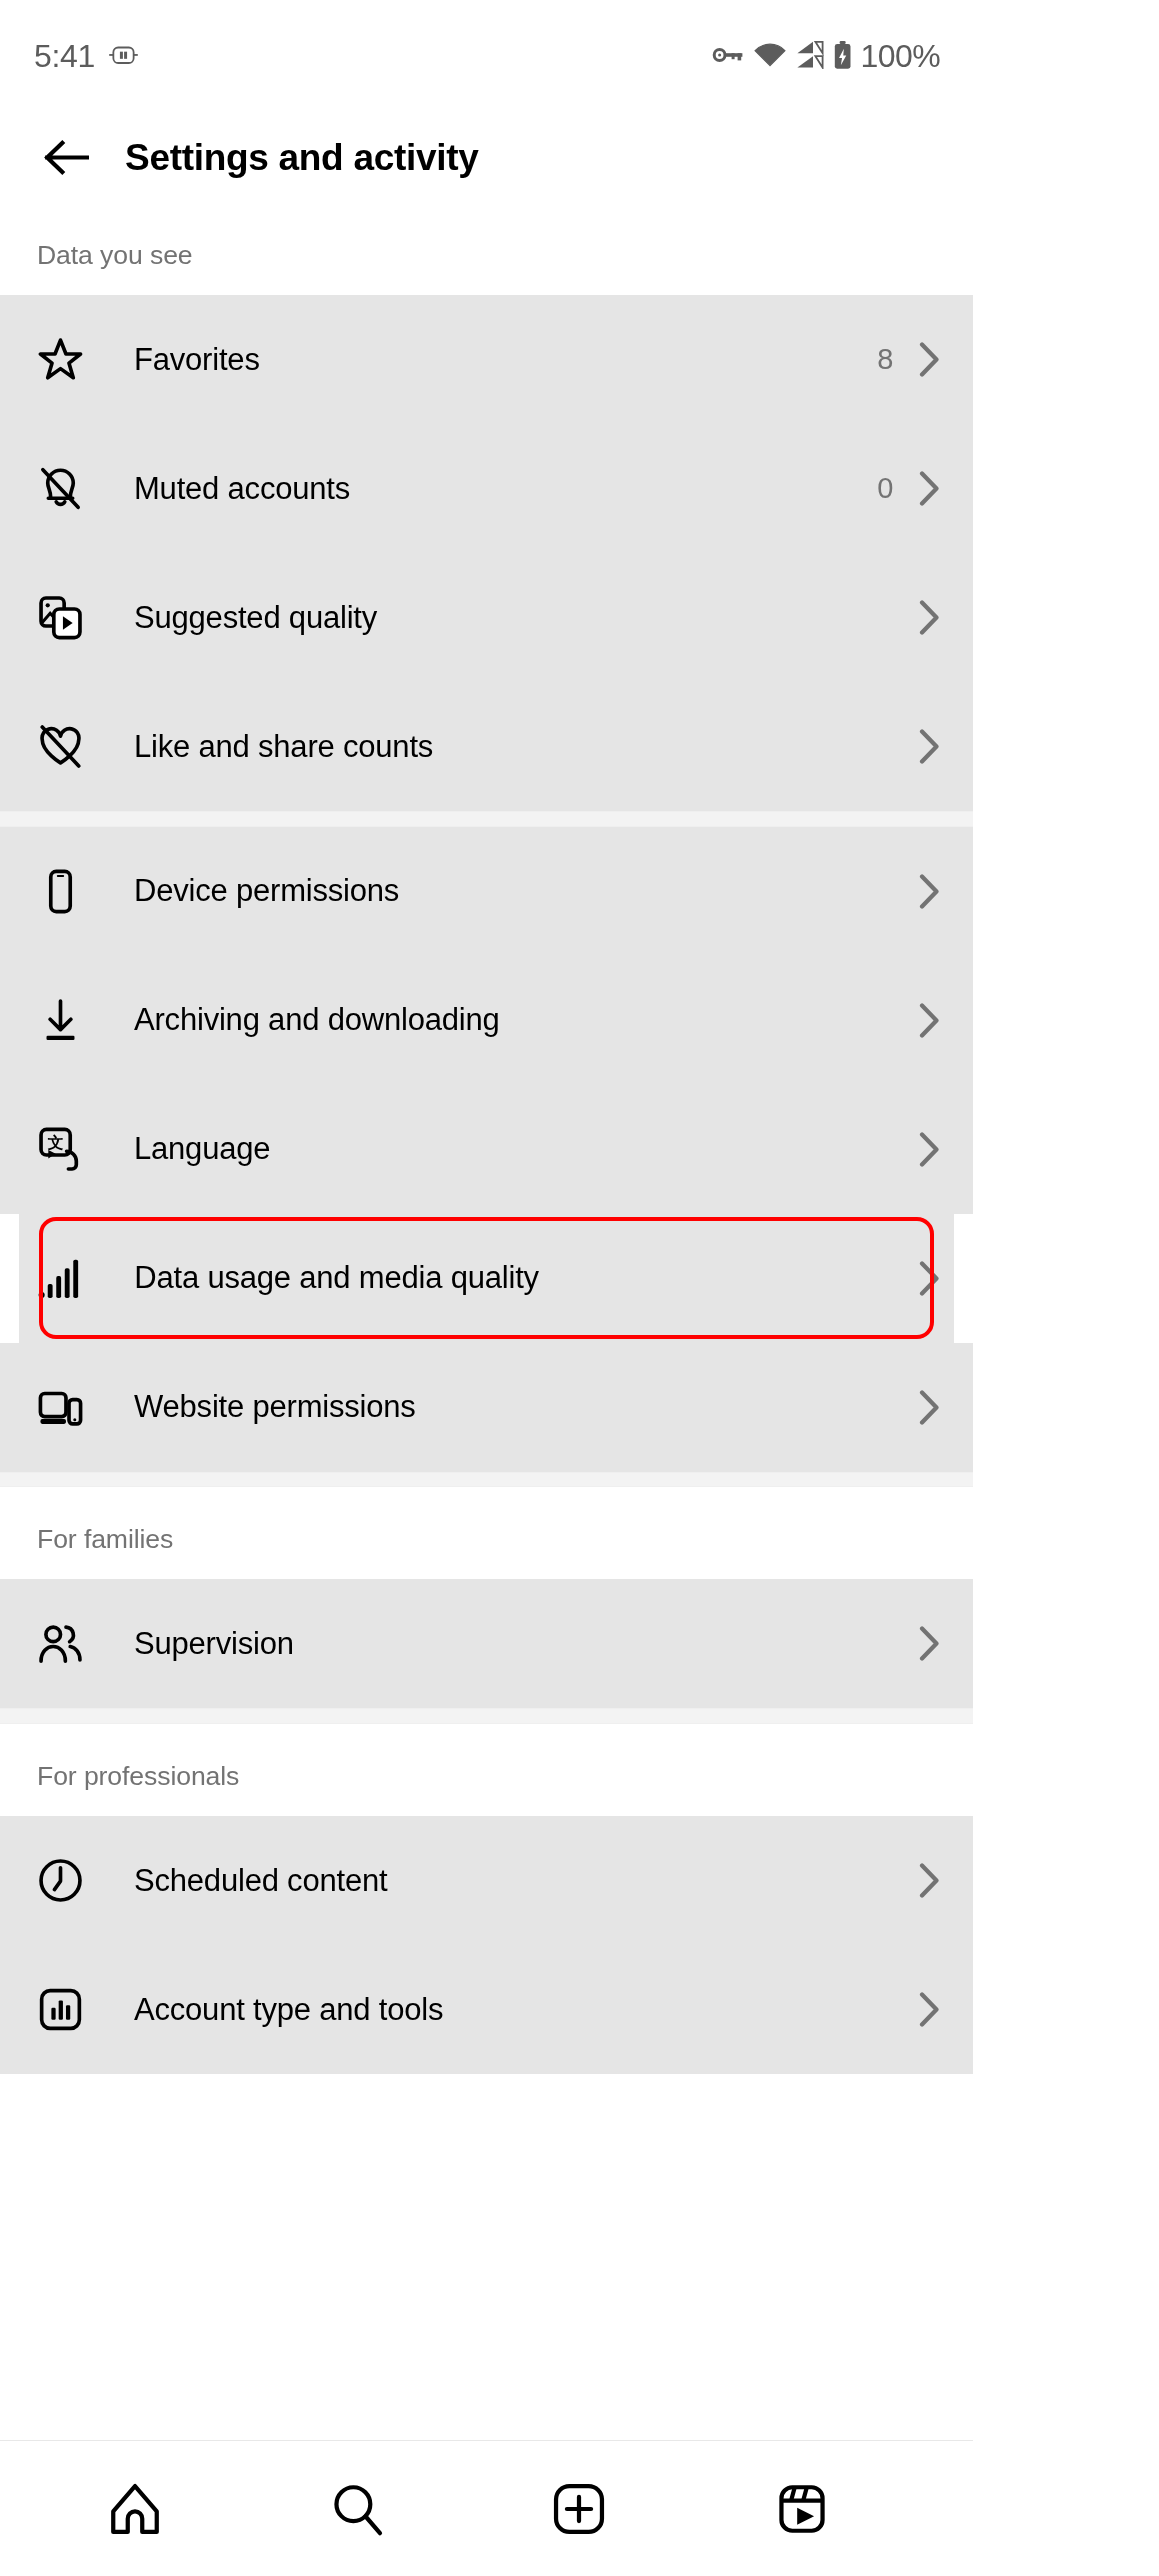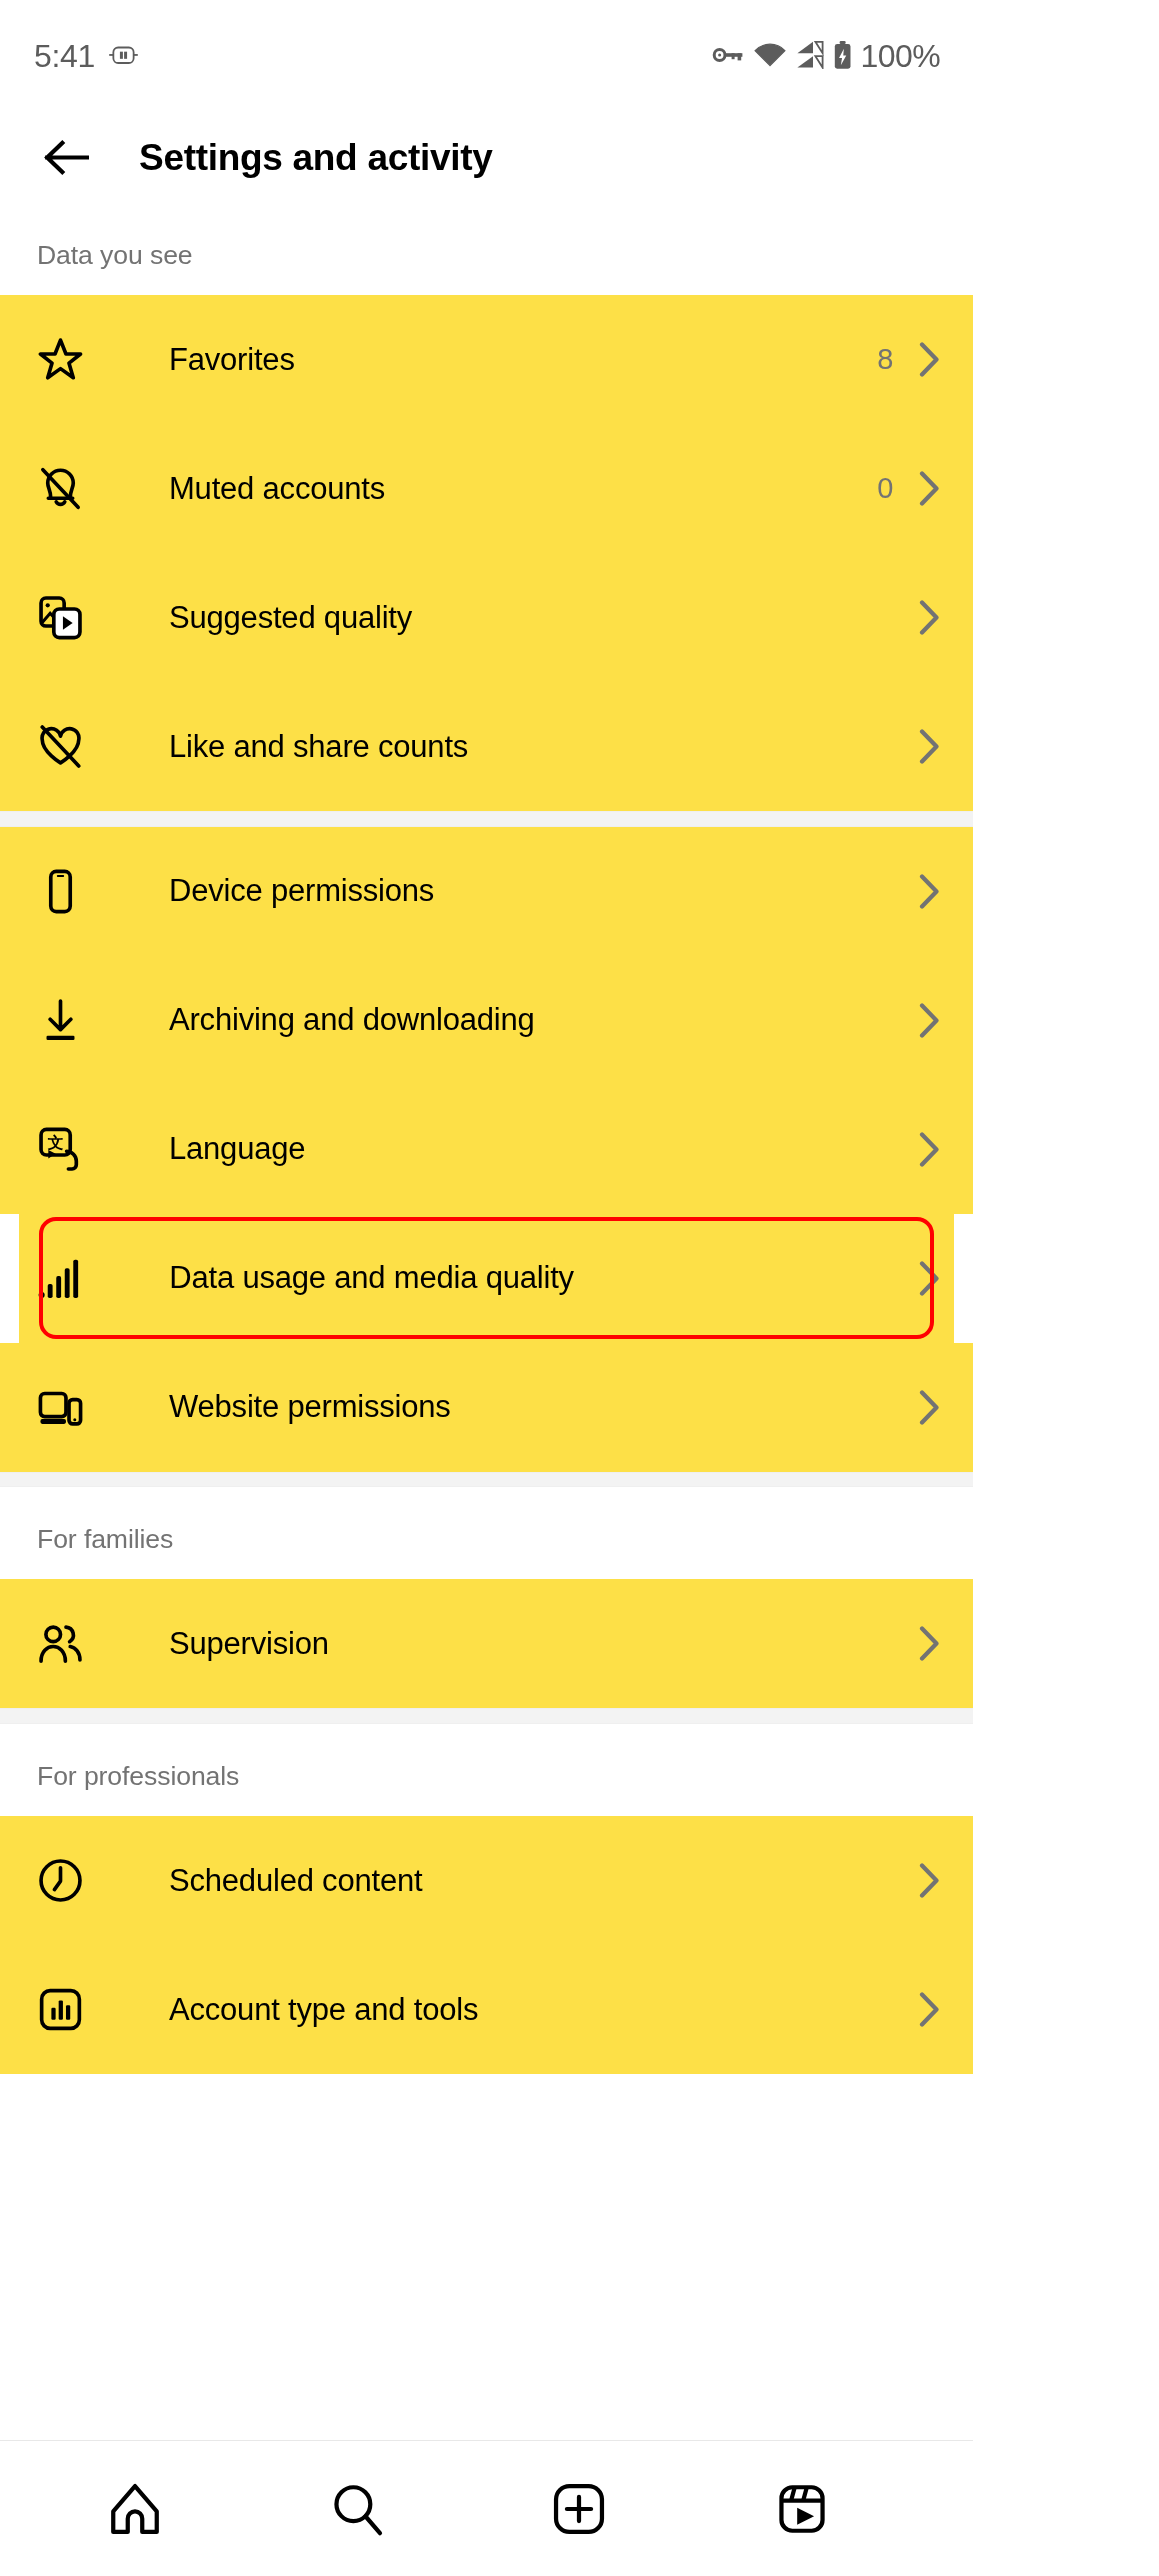--- a/index.html
+++ b/index.html
@@ -19,32 +19,32 @@
   .sb-left{ display:flex; align-items:center; gap:13.3px; }
   .sb-time{ font-size:32px; color:#5c5c5c; letter-spacing:-0.3px; }
   .sb-right{ display:flex; align-items:center; gap:8px; }
   .sb-pct{ font-size:32px; color:#5c5c5c; letter-spacing:-0.6px; }
 
   
   .header{ height:91px; display:flex; align-items:center; padding:0 0 0 37px; }
   .back-btn{ width:58px; height:58px; display:flex; align-items:center; justify-content:center; cursor:pointer; }
   .header-title{
     font-size:37px; font-weight:bold; color:#000;
-    margin-left:44px; letter-spacing:-0.3px;
+    margin-left:30px; letter-spacing:-0.3px;
   }
 
   
   .section-title{
     font-size:26.6px; color:#737373; padding:37px 0 24px 37px; letter-spacing:-0.1px;
   }
   .divider{ height:15.7px; background:#f3f3f3; border-top:0.6px solid #efefef; border-bottom:0.6px solid #efefef; }
 
   .row{
     height:129px; display:flex; align-items:center;
-    padding:0 34px 0 37px; position:relative; cursor:pointer; background:#fde047;gap:35px;
+    padding:0 34px 0 37px; position:relative; cursor:pointer; background:#e5e5e5;
   }
   .row-icon{ width:47px; height:47px; flex:0 0 47px; display:flex; align-items:center; justify-content:center; }
   .row-label{ font-size:31px; color:#000; margin-left:50px; letter-spacing:-0.2px; white-space:nowrap; }
   .row-right{ margin-left:auto; display:flex; align-items:center; gap:25px; }
   .row-count{ font-size:29px; color:#737373; }
   .chev{ width:20.5px; height:35px; flex:0 0 20.5px; }
 
   
   .row.highlight{ margin:0 19.3px; padding-left:18px; padding-right:14.5px; }
   .hl-box{

